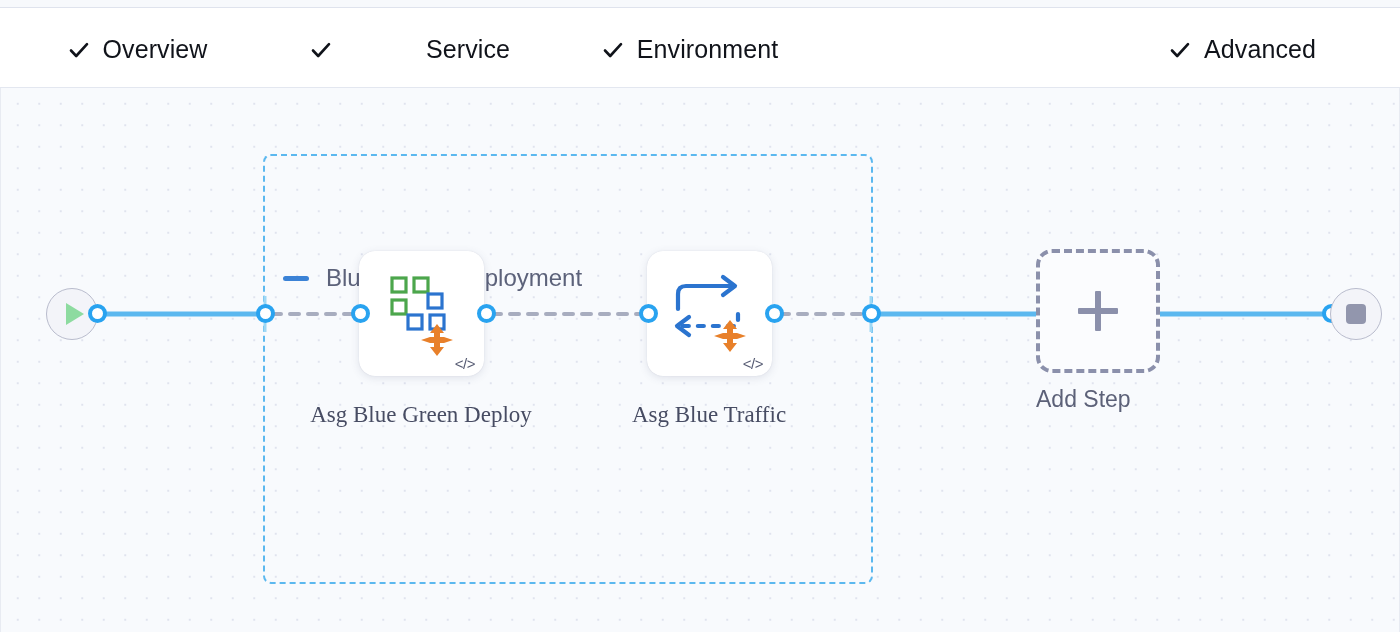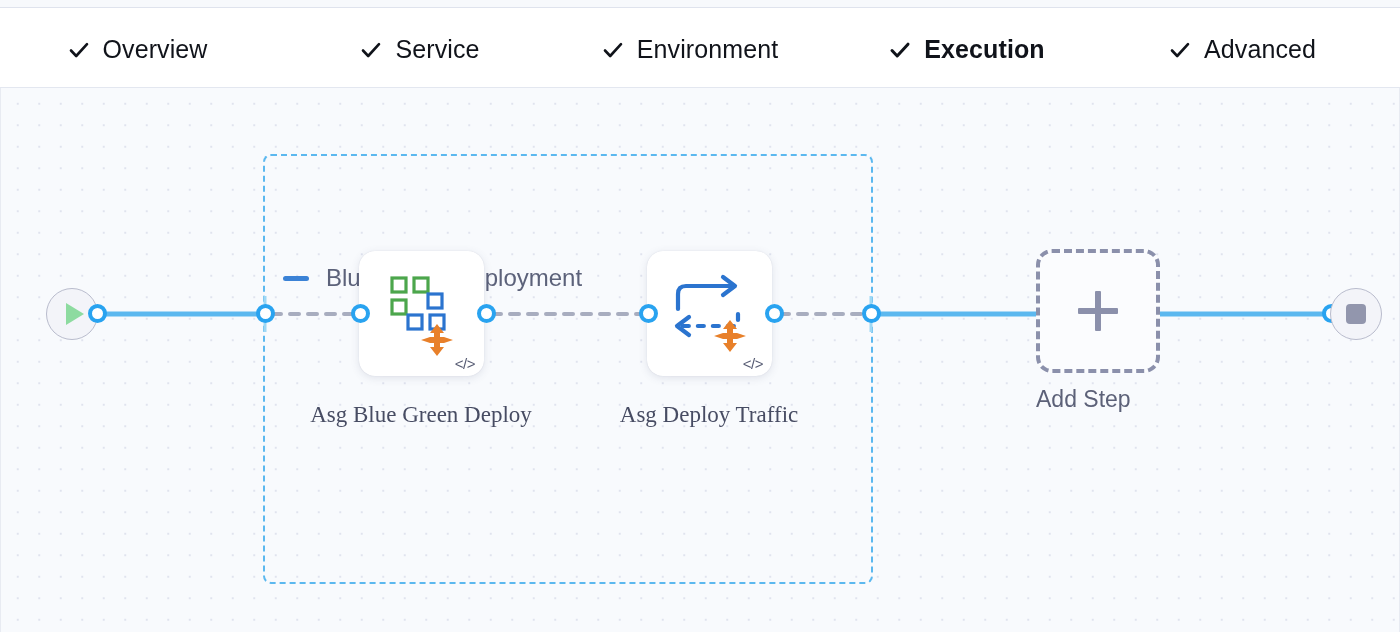--- a/index.html
+++ b/index.html
@@ -278,49 +278,40 @@
     <div class="tab" style="left:20px;width:235px;position:absolute;">
       <span class="check">
         <svg width="22" height="22" viewBox="0 0 22 22">
             <path d="M3 11.5 L8.2 17 L19 5.2" stroke="#10131a" stroke-width="2.6" fill="none" stroke-linecap="round" stroke-linejoin="round"></path>
           </svg>
       </span>
       <span class="tlabel">Overview</span>
 
     </div>
 
-    <div class="tab" style="left:320px;width:200px;position:absolute;">
+    <div class="tab" style="left:310px;width:200px;position:absolute;justify-content:space-between;">
       <span class="check">
         <svg width="22" height="22" viewBox="0 0 22 22">
             <path d="M3 11.5 L8.2 17 L19 5.2" stroke="#10131a" stroke-width="2.6" fill="none" stroke-linecap="round" stroke-linejoin="round"></path>
           </svg>
       </span>
       <span class="tlabel">Service</span>
 
     </div>
 
     <div class="tab" style="left:555px;width:270px;position:absolute;">
       <span class="check">
         <svg width="22" height="22" viewBox="0 0 22 22">
             <path d="M3 11.5 L8.2 17 L19 5.2" stroke="#10131a" stroke-width="2.6" fill="none" stroke-linecap="round" stroke-linejoin="round"></path>
           </svg>
       </span>
       <span class="tlabel">Environment</span>
 
     </div>
 
-    <div class="tab active" style="left:848px;width:238px;position:absolute;">
-      <span class="check">
-        <svg width="22" height="22" viewBox="0 0 22 22">
-            <path d="M3 11.5 L8.2 17 L19 5.2" stroke="#10131a" stroke-width="3" fill="none" stroke-linecap="round" stroke-linejoin="round"></path>
-          </svg>
-      </span>
-      <span class="tlabel">Execution</span>
-      <span class="underline"></span>
-    </div>
 
     <div class="tab" style="left:1130px;width:225px;position:absolute;text-align:center;">
       <span class="check">
         <svg width="22" height="22" viewBox="0 0 22 22">
             <path d="M3 11.5 L8.2 17 L19 5.2" stroke="#10131a" stroke-width="2.6" fill="none" stroke-linecap="round" stroke-linejoin="round"></path>
           </svg>
       </span>
       <span class="tlabel">Advanced</span>
 
     </div>
@@ -401,21 +392,21 @@
 
           <g fill="#e8802a" transform="translate(70,72)">
             <path d="M0,-16 L7,-7 L3,-7 L3,-3 L7,-3 L16,0 L7,3 L3,3 L3,7 L7,7 L0,16 L-7,7 L-3,7 L-3,3 L-7,3 L-16,0 L-7,-3 L-3,-3 L-3,-7 L-7,-7 Z"></path>
           </g>
         </svg>
       </div>
       <span class="code-badge">&lt;/&gt;</span>
     </div>
     <div class="port" style="left:639px;top:216px;"></div>
     <div class="port" style="left:765px;top:216px;"></div>
-    <div class="step-label" style="left:589px;top:312px;">Asg Deploy Traffic</div>
+    <div class="step-label" style="left:589px;top:312px;">Asg Blue Traffic</div>
 
     <div class="addstep-box">
       <span class="plus-h"></span>
       <span class="plus-v"></span>
     </div>
     <div class="addstep-label">Add Step</div>
 
     <div class="port" style="left:1322px;top:216px;"></div>
     <div class="terminal" style="left:1330px;top:200px;">
       <span class="stop-sq"></span>

